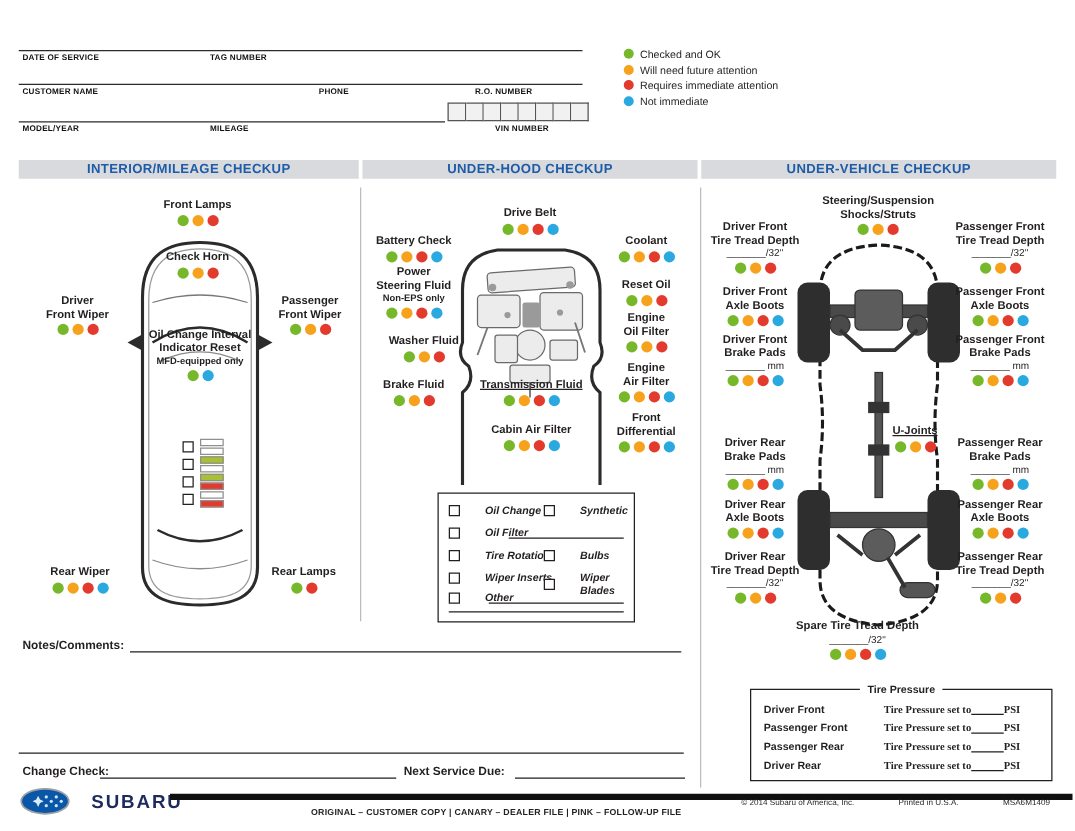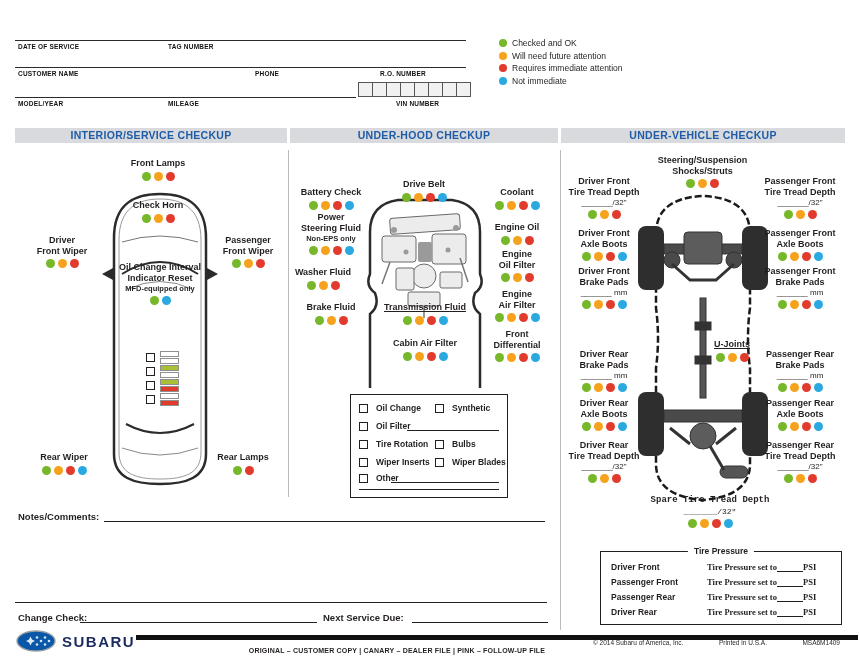--- a/index.html
+++ b/index.html
@@ -34,21 +34,21 @@
   .dot{width:9px;height:9px;border-radius:50%;display:inline-block;}
   .art{position:absolute;z-index:1;}
   
   .tele{position:absolute;z-index:3;display:flex;flex-direction:column;gap:4px;}
   .tele-row{display:flex;align-items:center;gap:5px;height:10px;}
   .tele-box{width:7px;height:7px;border:1px solid #231f20;background:#fff;}
   .led{display:flex;flex-direction:column;gap:1px;}
   .led span{width:17px;height:4px;border:1px solid #8f8f8f;display:block;}
   
   .svcbox{position:absolute;border:1.5px solid #231f20;background:#fff;z-index:4;}
-  .svc-item{position:absolute;display:flex;align-items:center;gap:8px;font-size:8.5px;font-weight:bold;}
+  .svc-item{position:absolute;display:flex;align-items:center;gap:20px;font-size:8.5px;font-weight:bold;font-style:italic;}
   .svc-check{width:7px;height:7px;border:1px solid #231f20;flex:0 0 auto;background:#fff;}
   .svc-line{position:absolute;border-bottom:1px solid #231f20;height:0;}
   
   .tpbox{position:absolute;border:1.2px solid #231f20;background:#fff;z-index:4;}
   .tp-title{position:absolute;top:-6px;left:50%;transform:translateX(-50%);background:#fff;
             padding:0 6px;font-size:8.5px;font-weight:bold;white-space:nowrap;}
   .tp-row{position:absolute;left:10px;right:8px;display:flex;font-size:8.5px;font-weight:bold;align-items:flex-end;}
   .tp-cell-l{width:96px;}
   .tp-cell-r{display:flex;align-items:flex-end;font-family:Liberation Serif, serif;}
   .tp-uline{display:inline-block;width:26px;border-bottom:1px solid #231f20;height:8px;}
@@ -111,21 +111,21 @@
     </div>
     <div class="legend-row">
       <span class="cp-dots" style="margin:0;">
           <span class="dot" style="background: rgb(41, 169, 224);"></span>
         </span>
       <span class="legend-label">Not immediate</span>
     </div>
   </div>
 
 
-  <div class="colhead" style="left:15px;top:128px;width:272px;">INTERIOR/SERVICE CHECKUP</div>
+  <div class="colhead" style="left:15px;top:128px;width:272px;">INTERIOR/MILEAGE CHECKUP</div>
   <div class="colhead" style="left:290px;top:128px;width:268px;">UNDER-HOOD CHECKUP</div>
   <div class="colhead" style="left:561px;top:128px;width:284px;">UNDER-VEHICLE CHECKUP</div>
 
   <div class="vline" style="left:288px;top:150px;height:347px;"></div>
   <div class="vline" style="left:560px;top:150px;height:480px;"></div>
 
   <svg class="art" style="left:86px;top:186px;" width="148" height="306" viewBox="0 0 148 306">
     <path d="M28,52 C28,16 50,8 74,8 C98,8 120,16 120,52 L120,268 C120,292 100,298 74,298 C48,298 28,292 28,268 Z" fill="none" stroke="#2b2b2b" stroke-width="2.5"></path>
     <path d="M33,54 C33,22 52,13 74,13 C96,13 115,22 115,54 L115,266 C115,288 98,293 74,293 C50,293 33,288 33,266 Z" fill="none" stroke="#9a9a9a" stroke-width="1"></path>
     <path d="M36,56 Q74,44 112,56" fill="none" stroke="#777" stroke-width="1"></path>
@@ -241,21 +241,21 @@
     <g fill="#9a9a9a">
       <circle cx="34" cy="38" r="3"></circle>
         <circle cx="96" cy="36" r="3"></circle>
       <circle cx="46" cy="60" r="2.5"></circle>
         <circle cx="88" cy="58" r="2.5"></circle>
       <rect x="58" y="50" width="14" height="20" rx="2"></rect>
     </g>
     <path d="M30,70 L22,92 M100,66 L108,90 M64,114 L64,126" stroke="#777" stroke-width="1.5" fill="none"></path>
   </svg>
 
-  <div class="cp" style="left:364px;top:179px;width:120px;">
+  <div class="cp" style="left:364px;top:165px;width:120px;">
     <div class="cp-label">Drive Belt</div>
     <div class="cp-dots">
         <span class="dot" style="background: rgb(118, 184, 42);"></span>
         <span class="dot" style="background: rgb(246, 162, 28);"></span>
         <span class="dot" style="background: rgb(226, 58, 44);"></span>
         <span class="dot" style="background: rgb(41, 169, 224);"></span>
       </div>
   </div>
   <div class="cp" style="left:288px;top:187px;width:86px;">
     <div class="cp-label">Battery Check</div>
@@ -270,21 +270,21 @@
     <div class="cp-label">Power
 Steering Fluid</div>
     <div class="cp-sub">Non-EPS only</div>
     <div class="cp-dots">
         <span class="dot" style="background: rgb(118, 184, 42);"></span>
         <span class="dot" style="background: rgb(246, 162, 28);"></span>
         <span class="dot" style="background: rgb(226, 58, 44);"></span>
         <span class="dot" style="background: rgb(41, 169, 224);"></span>
       </div>
   </div>
-  <div class="cp" style="left:280px;top:267px;width:86px;">
+  <div class="cp" style="left:296px;top:267px;width:86px;">
     <div class="cp-label">Washer Fluid</div>
     <div class="cp-dots">
         <span class="dot" style="background: rgb(118, 184, 42);"></span>
         <span class="dot" style="background: rgb(246, 162, 28);"></span>
         <span class="dot" style="background: rgb(226, 58, 44);"></span>
       </div>
   </div>
   <div class="cp" style="left:288px;top:302px;width:86px;">
     <div class="cp-label">Brake Fluid</div>
     <div class="cp-dots">
@@ -296,21 +296,21 @@
   <div class="cp" style="left:474px;top:187px;width:86px;">
     <div class="cp-label">Coolant</div>
     <div class="cp-dots">
         <span class="dot" style="background: rgb(118, 184, 42);"></span>
         <span class="dot" style="background: rgb(246, 162, 28);"></span>
         <span class="dot" style="background: rgb(226, 58, 44);"></span>
         <span class="dot" style="background: rgb(41, 169, 224);"></span>
       </div>
   </div>
   <div class="cp" style="left:474px;top:222px;width:86px;">
-    <div class="cp-label">Engine Oil</div>
+    <div class="cp-label">Reset Oil</div>
     <div class="cp-dots">
         <span class="dot" style="background: rgb(118, 184, 42);"></span>
         <span class="dot" style="background: rgb(246, 162, 28);"></span>
         <span class="dot" style="background: rgb(226, 58, 44);"></span>
       </div>
   </div>
   <div class="cp" style="left:474px;top:249px;width:86px;">
     <div class="cp-label">Engine
 Oil Filter</div>
     <div class="cp-dots">
@@ -555,21 +555,21 @@
   <div class="cp" style="left:752px;top:440px;width:96px;">
     <div class="cp-label">Passenger Rear
 Tire Tread Depth</div>
     <div class="cp-blank">_______/32"</div>
     <div class="cp-dots">
         <span class="dot" style="background: rgb(118, 184, 42);"></span>
         <span class="dot" style="background: rgb(246, 162, 28);"></span>
         <span class="dot" style="background: rgb(226, 58, 44);"></span>
       </div>
   </div>
-  <div class="cp" style="left:620px;top:495px;width:180px;font-family:Liberation Mono, monospace;">
+  <div class="cp" style="left:596px;top:495px;width:180px;">
     <div class="cp-label">Spare Tire Tread Depth</div>
     <div class="cp-blank">_______/32"</div>
     <div class="cp-dots">
         <span class="dot" style="background: rgb(118, 184, 42);"></span>
         <span class="dot" style="background: rgb(246, 162, 28);"></span>
         <span class="dot" style="background: rgb(226, 58, 44);"></span>
         <span class="dot" style="background: rgb(41, 169, 224);"></span>
       </div>
   </div>
 
@@ -621,21 +621,21 @@
   <svg style="position:absolute;left:16px;top:630px;" width="40" height="22" viewBox="0 0 40 22">
     <ellipse cx="20" cy="11" rx="19" ry="10" fill="#0a57a8" stroke="#9aa0a6" stroke-width="1.4"></ellipse>
     <polygon points="10,11 13,9.6 14.5,6.5 16,9.6 19,11 16,12.4 14.5,15.5 13,12.4" fill="#dcebf9"></polygon>
     <circle cx="21" cy="7.5" r="1.3" fill="#cfe4f7"></circle>
       <circle cx="25" cy="11" r="1.3" fill="#cfe4f7"></circle>
     <circle cx="21" cy="14.5" r="1.3" fill="#cfe4f7"></circle>
       <circle cx="29" cy="7.5" r="1.3" fill="#cfe4f7"></circle>
     <circle cx="29" cy="14.5" r="1.3" fill="#cfe4f7"></circle>
       <circle cx="33" cy="11" r="1.3" fill="#cfe4f7"></circle>
   </svg>
-  <span class="subaru-word" style="left:62px;top:633px;">SUBARU</span>
+  <span class="subaru-word" style="left:73px;top:633px;">SUBARU</span>
   <div class="blackbar" style="left:136px;top:635px;width:722px;height:5px;"></div>
 
   <div class="footer-right" style="left:593px;top:639px;width:247px;">
     <span>© 2014 Subaru of America, Inc.</span>
     <span>Printed in U.S.A.</span>
     <span>MSA6M1409</span>
   </div>
   <div class="footer-dist" style="left:0;top:647px;width:794px;text-align:center;">ORIGINAL – CUSTOMER COPY   |   CANARY – DEALER FILE   |   PINK – FOLLOW-UP FILE</div>
 
 </div>

